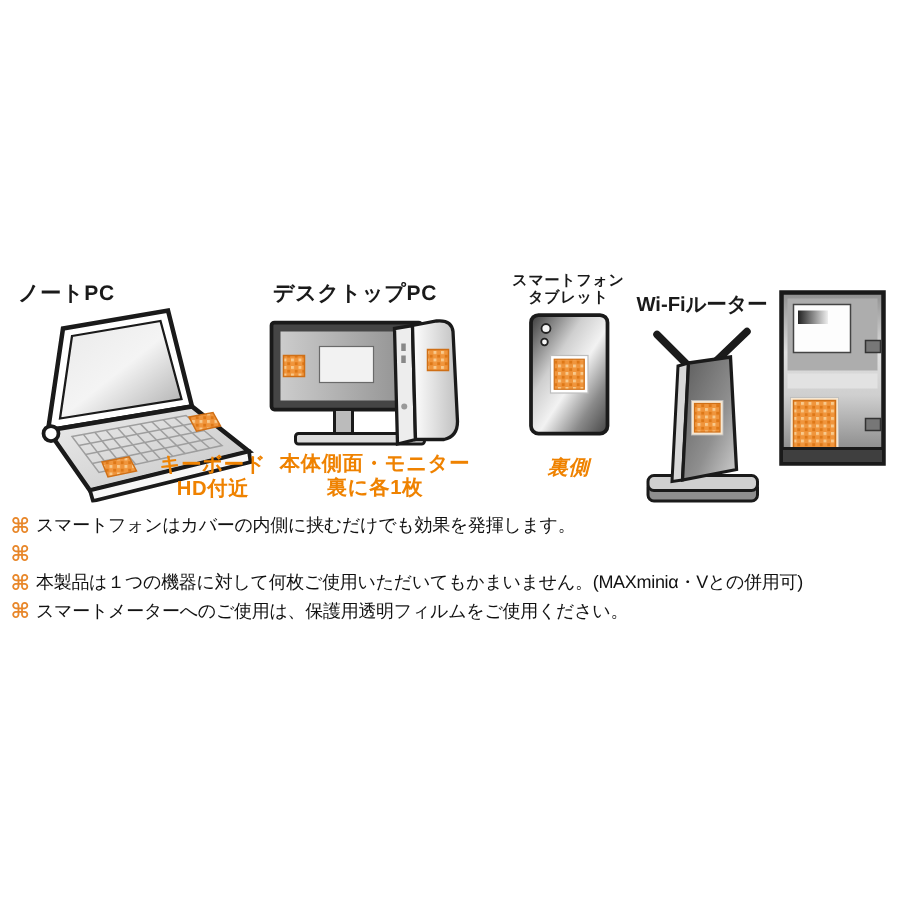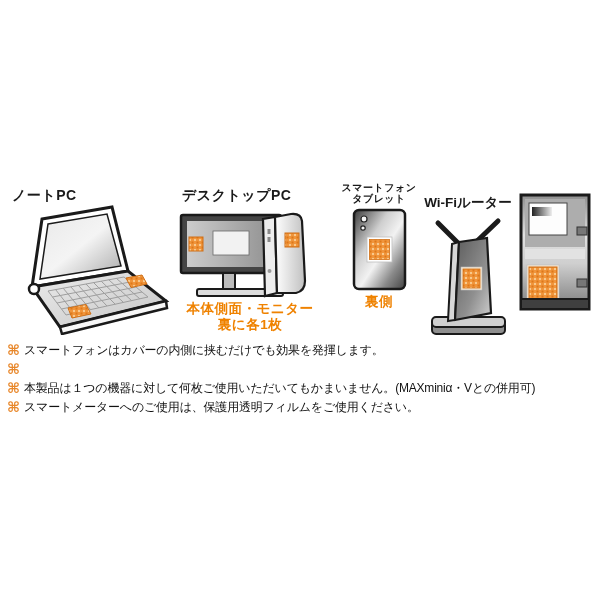--- a/index.html
+++ b/index.html
@@ -21,21 +21,21 @@
   .art{display:block;margin:0 auto;}
   #laptop-group{left:6px;top:188px;width:172px;}
   #laptop-group .art{margin-top:2px;margin-left:2px;}
   #laptop-caption{position:absolute;left:94px;top:114px;width:84px;}
   #desktop-group{left:176px;top:188px;width:148px;}
   #desktop-group .art{margin-top:6px;}
   #desktop-caption{margin-top:2px;}
   #phone-group{left:336px;top:182px;width:86px;}
   #phone-group .device-label{font-size:10px;}
   #phone-group .art{margin-top:4px;}
-  #phone-caption{margin-top:3px;}
+  #phone-caption{margin-top:13px;font-style:italic;}
   #router-group{left:424px;top:196px;width:88px;}
   #router-group .device-label{font-size:13.5px;letter-spacing:0;}
   #router-group .art{margin-top:6px;}
   #meter-group{left:512px;top:188px;width:86px;}
   #meter-group .device-label{font-size:13.5px;letter-spacing:0;}
   #meter-group .art{margin-top:5px;}
   #notes{
     position:absolute;left:7px;top:341px;width:592px;
     display:flex;flex-direction:column;
   }
@@ -92,20 +92,22 @@
         <line x1="70.4" y1="80.4" x2="90.8" y2="102.8"></line>
         <line x1="78" y1="79" x2="99" y2="101"></line>
         <line x1="85.6" y1="77.6" x2="107.2" y2="99.2"></line>
         <line x1="93.2" y1="76.2" x2="115.4" y2="97.4"></line>
         <line x1="100.8" y1="74.8" x2="123.6" y2="95.6"></line>
         <line x1="108.4" y1="73.4" x2="131.8" y2="93.8"></line>
       </g>
       <polygon points="60,103 78,99.5 83,109 64,113" fill="url(#patLaptop)" stroke="#cf6f16" stroke-width="1"></polygon>
       <polygon points="118,73 134,70 139,79 123,82.5" fill="url(#patLaptop)" stroke="#cf6f16" stroke-width="1"></polygon>
     </svg>
+    <div class="device-caption" id="laptop-caption">キーボード
+HD付近</div>
   </div>
 
   <div class="device" id="desktop-group">
     <div class="device-label lbl-left">デスクトップPC</div>
     <svg class="art" width="142" height="90" viewBox="0 0 142 90">
       <defs>
         <linearGradient id="gMon" x1="0" y1="0" x2="1" y2="0">
           <stop offset="0" stop-color="#cccccc"></stop>
             <stop offset="1" stop-color="#8f8f8f"></stop>
         </linearGradient>

